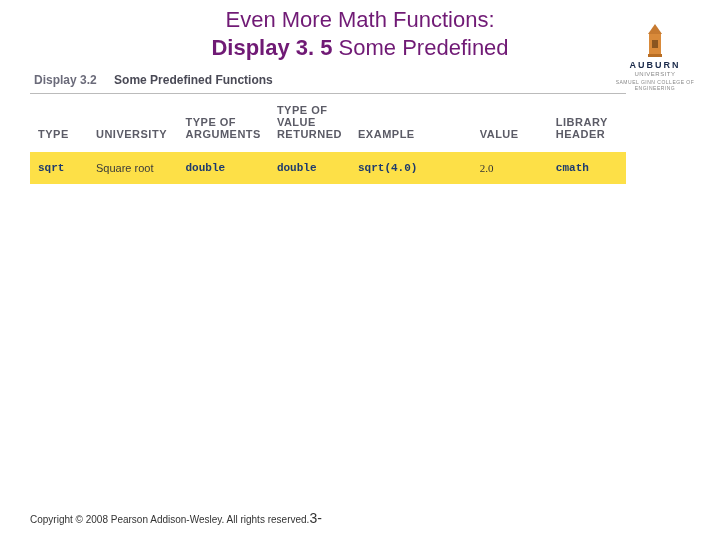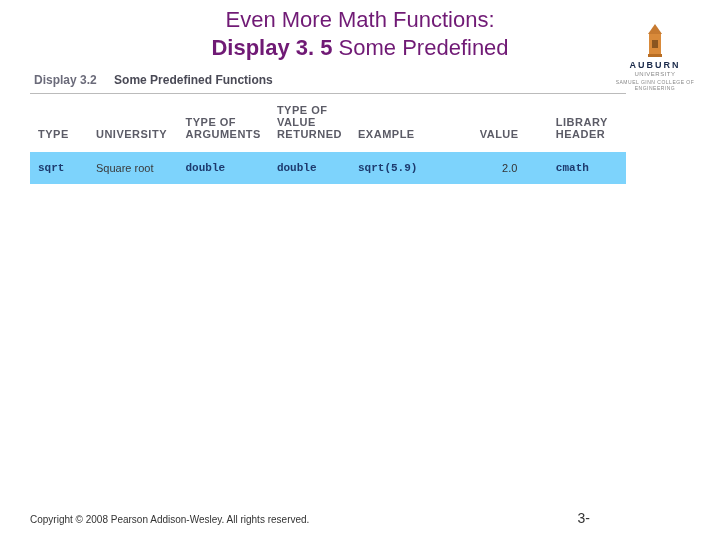--- a/index.html
+++ b/index.html
@@ -86,62 +86,60 @@
     font-size: 11px;
     letter-spacing: 0.5px;
     color: #5b5b66;
     padding: 10px 8px 12px 8px;
     font-weight: 700;
     vertical-align: bottom;
   }
   tbody tr {
     border-bottom: 2px solid #fff;
   }
-  tbody tr.odd { background: #7dd3fc; }
+  tbody tr.odd { background: #fde047; }
   tbody tr.even { background: #faf5e4; }
   tbody td {
     padding: 10px 8px;
     vertical-align: top;
     color: #333;
   }
   .code {
     font-family: "Courier New", monospace;
     font-size: 11px;
     color: #1d3a6e;
     font-weight: 600;
     white-space: pre-line;
   }
   .desc { color: #3a3a3a; }
   .desc .kw {
     font-family: "Courier New", monospace;
     color: #1d3a6e;
     font-weight: 600;
   }
   .val {
-    font-family: Liberation Sans, sans-serif;
+    font-family: Liberation Serif, serif;
     color: #333;
     white-space: pre-line;
-    text-align: center;
   }
   .col-name { width: 60px; }
   .col-desc { width: 90px; }
   .col-arg  { width: 80px; }
   .col-ret  { width: 80px; }
   .col-ex   { width: 130px; }
   .col-val  { width: 80px; }
   .col-lib  { width: 80px; }
   .footer {
     position: absolute;
     bottom: 14px;
     left: 30px;
     right: 20px;
     font-size: 10px;
     color: #333;
     display: flex;
-    justify-content: space-between;
     align-items: baseline;
   }
   .page-num { font-size: 14px; padding-right: 110px; }
 </style>
 </head>
 <body>
 
 <div class="slide">
 
   <div class="logo">
@@ -181,21 +179,21 @@
           <th class="col-val">VALUE</th>
           <th class="col-lib">LIBRARY HEADER</th>
         </tr>
       </thead>
       <tbody>
         <tr class="odd">
           <td class="code">sqrt</td>
           <td class="desc">Square root</td>
           <td class="code">double</td>
           <td class="code">double</td>
-          <td class="code">sqrt(5.9)</td>
+          <td class="code">sqrt(4.0)</td>
           <td class="val">2.0</td>
           <td class="code">cmath</td>
         </tr>
       </tbody>
     </table>
   </div>
 
   <div class="footer">
     <span>Copyright © 2008 Pearson Addison-Wesley. All rights reserved.</span>
     <span class="page-num">3-</span>

